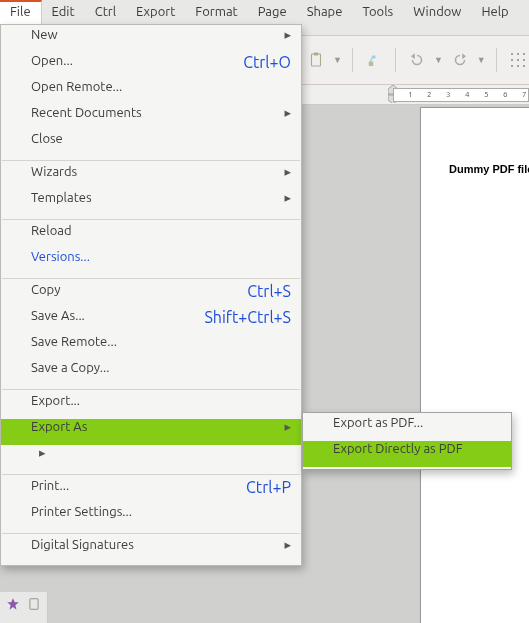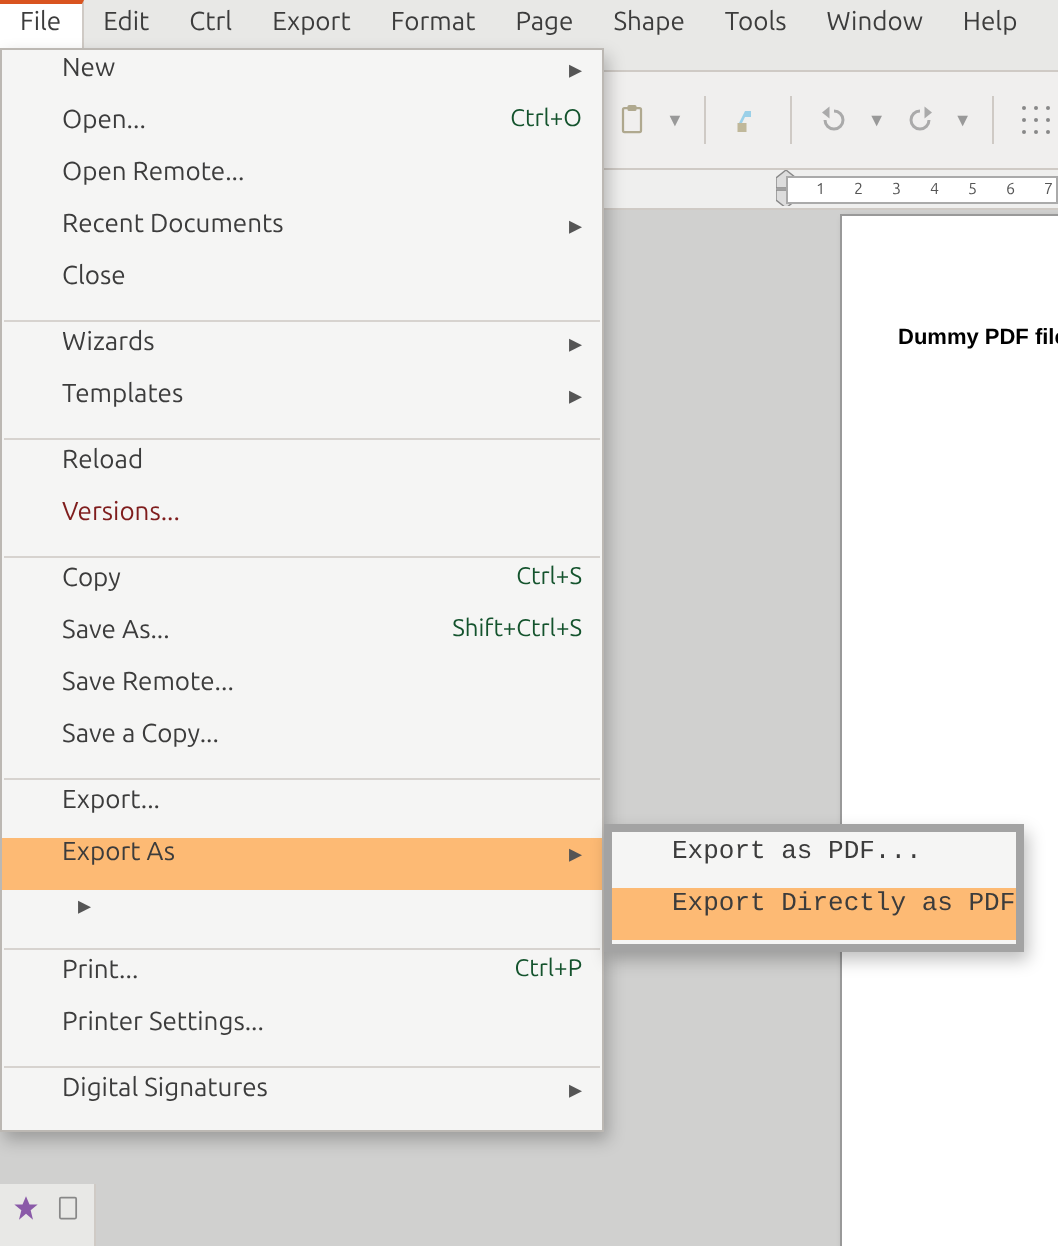--- a/index.html
+++ b/index.html
@@ -109,45 +109,44 @@
   }
   .menu-item {
     display: flex;
     align-items: flex-start;
     height: 26px;
     padding: 0 10px 0 30px;
     position: relative;
     white-space: nowrap;
   }
   .menu-item.hover {
-    background: #fdba74;
-  }
-  .menu-item.disabled { color: #7f1d1d; }
+    background: #84cc16;
+  }
+  .menu-item.disabled { color: #1d4ed8; }
   .menu-item .label { flex: 1; }
-  .menu-item .accel { color: #14532d; font-size: 12px; }
+  .menu-item .accel { color: #1d4ed8; font-size: 16px; }
   .menu-item .sub-arrow {
     margin-left: 8px;
     color:#555;
   }
   .menu-sep {
     height: 1px;
     background: #d7d3cf;
     margin: 3px 1px;
   }
   .submenu {
     position: absolute;
     top: 412px;
     left: 302px;
     width: 210px;
     background: #f5f5f4;
-    border: 4px solid #a3a3a3;
+    border: 1px solid #a3a3a3;
     box-shadow: 2px 4px 8px rgba(0,0,0,0.25);
     z-index: 11;
     padding: 2px 0;
-    font-family: Liberation Mono, monospace;
   }
   .sidebar-strip {
     position:absolute;
     left:0;
     top: 592px;
     width: 48px;
     height: 31px;
     background: #e8e8e6;
     border-right:1px solid #cfcac5;
     display:flex;

